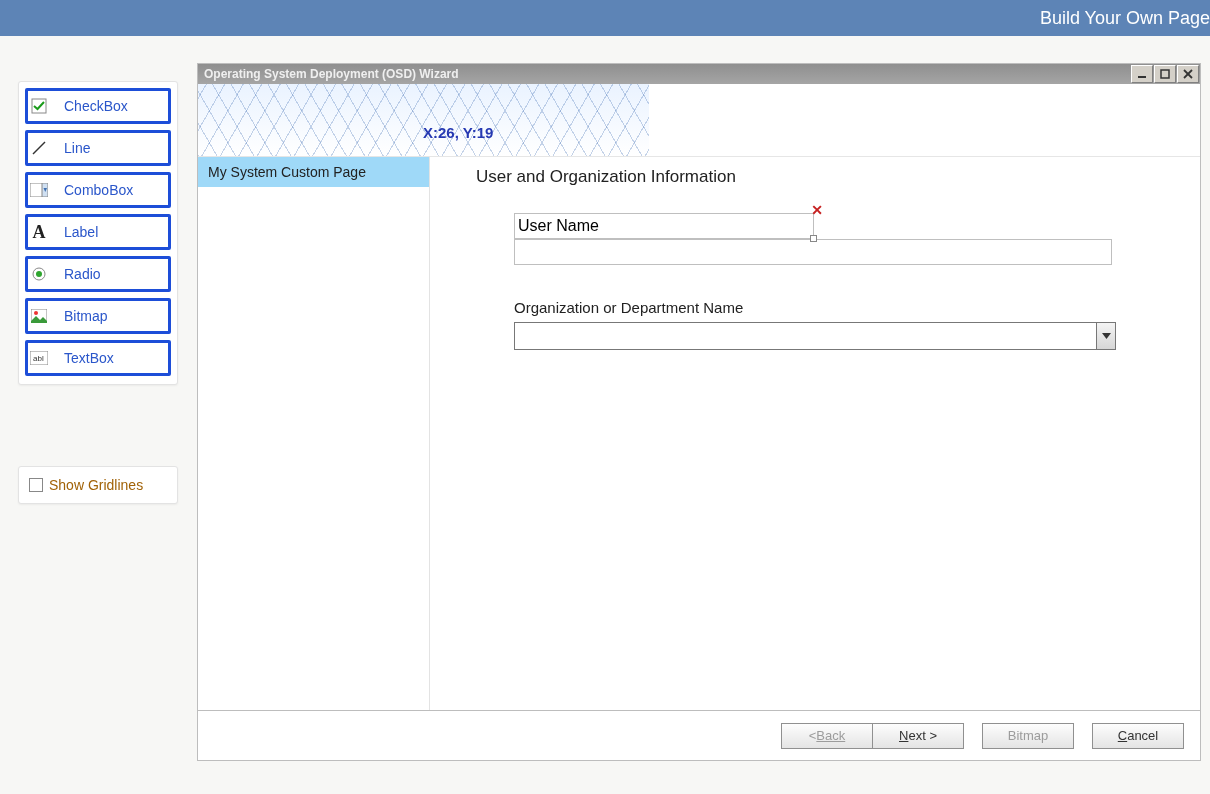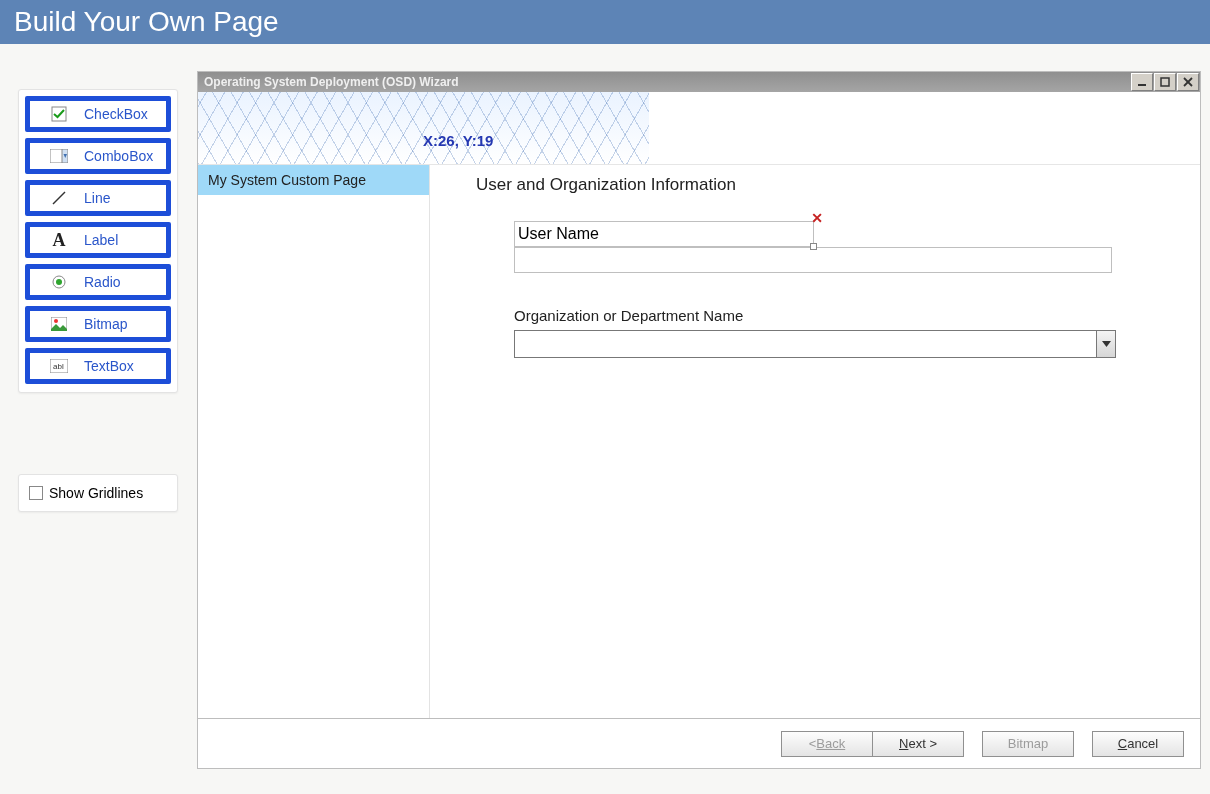--- a/index.html
+++ b/index.html
@@ -1,52 +1,52 @@
 <!DOCTYPE html>
 <html><head>
 <meta charset="utf-8">
 <style>
   * { box-sizing: border-box; }
   html, body { margin:0; padding:0; background:#f7f7f5; font-family:"Segoe UI", Tahoma, sans-serif; }
   .page { width:1210px; height:794px; position:relative; }
 
   
-  .header { height:44px; background:#5d84b6; color:#fff; display:flex; align-items:center; padding-left:14px; font-size:28px; font-weight:300; }
+  .header { height:36px; background:#5d84b6; color:#fff; display:flex; align-items:center; padding-left:14px; font-size:18px; font-weight:300;justify-content:flex-end; }
 
   
   .body { position:relative; padding:0; }
 
   
   .toolbox {
     position:absolute; left:18px; top:45px; width:160px;
     padding:6px; background:#fff; border:1px solid #e3e3e3; border-radius:3px;
     box-shadow:0 1px 2px rgba(0,0,0,.05);
   }
   .tool-item {
     height:36px; width:100%; margin-bottom:6px;
-    background:#fff; border:5px solid #1d4ed8; border-radius:2px;
-    display:flex; align-items:center; padding-left:18px; cursor:pointer;
+    background:#fff; border:3px solid #1d4ed8; border-radius:2px;
+    display:flex; align-items:center; padding-left:0; cursor:pointer;
   }
   .tool-item:last-child { margin-bottom:2px; }
   .tool-icon { width:22px; height:22px; display:flex; align-items:center; justify-content:center; margin-right:14px; }
   .tool-icon svg { display:block; }
   .tool-label { color:#2a56ca; font-size:14px; }
   .label-icon-text { font-family:"Times New Roman", serif; font-size:18px; font-weight:bold; color:#222; }
 
   
   .gridlines-box {
     position:absolute; left:18px; top:430px; width:160px; height:38px;
     background:#fff; border:1px solid #e3e3e3; border-radius:3px;
     display:flex; align-items:center; padding-left:10px;
     box-shadow:0 1px 2px rgba(0,0,0,.05);
   }
   .chkbox {
     width:14px; height:14px; border:1px solid #888; margin-right:6px; background:#fff;
   }
-  .gridlines-label { font-size:14px; color:#000000; }
+  .gridlines-label { font-size:14px; color:#a16207; }
 
   
   .wizard {
     position:absolute; left:197px; top:27px; width:1004px; height:698px;
     background:#fff; border:1px solid #bdbdbd;
   }
 
   
   .wizard-titlebar {
     height:20px; display:flex; align-items:center; justify-content:space-between;
@@ -152,35 +152,35 @@
         <span class="tool-icon">
           <svg width="16" height="16">
               <rect x="1" y="1" width="14" height="14" fill="#fff" stroke="#888" stroke-width="1"></rect>
               <path d="M3 8 L6.5 11 L13 4" stroke="#1a9b1a" stroke-width="2" fill="none"></path>
             </svg>
         </span>
         <span class="tool-label">CheckBox</span>
       </div>
       <div class="tool-item">
         <span class="tool-icon">
+          <svg width="16" height="16">
+              <line x1="2" y1="14" x2="14" y2="2" stroke="#333" stroke-width="1.5"></line>
+            </svg>
+        </span>
+        <span class="tool-label">Line</span>
+      </div>
+      <div class="tool-item">
+        <span class="tool-icon">
           <svg width="18" height="14">
               <rect x="0" y="0" width="18" height="14" fill="#fff" stroke="#888"></rect>
               <rect x="12" y="0" width="6" height="14" fill="#d0e0f2" stroke="#888"></rect>
               <path d="M13.5 5 L17 5 L15.25 9 Z" fill="#4070b0"></path>
             </svg>
         </span>
         <span class="tool-label">ComboBox</span>
-      </div>
-      <div class="tool-item">
-        <span class="tool-icon">
-          <svg width="16" height="16">
-              <line x1="2" y1="14" x2="14" y2="2" stroke="#333" stroke-width="1.5"></line>
-            </svg>
-        </span>
-        <span class="tool-label">Line</span>
       </div>
       <div class="tool-item">
         <span class="tool-icon">
           <span class="label-icon-text">A</span>
         </span>
         <span class="tool-label">Label</span>
       </div>
       <div class="tool-item">
         <span class="tool-icon">
           <svg width="14" height="14">

